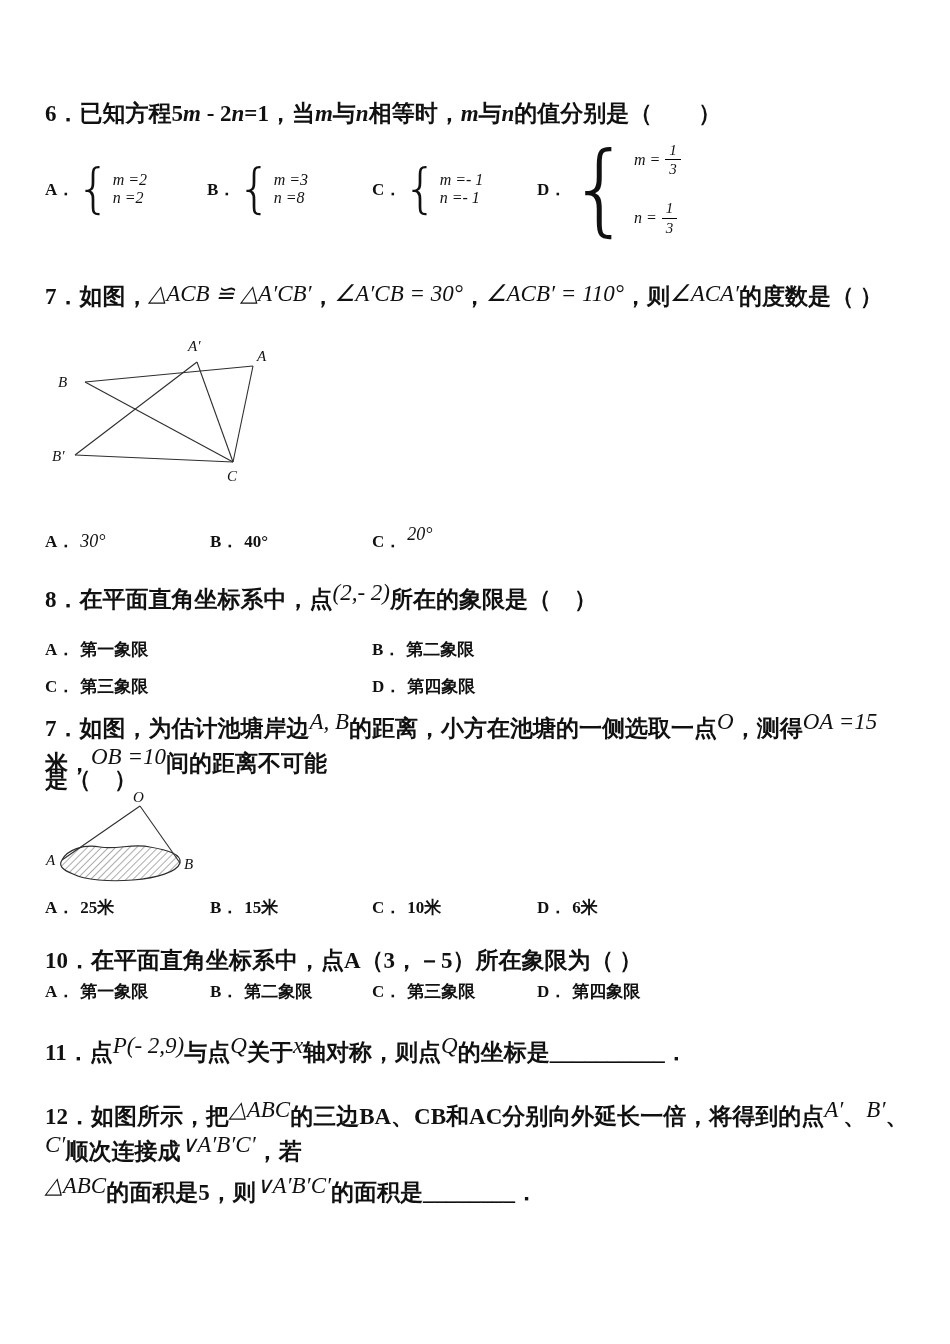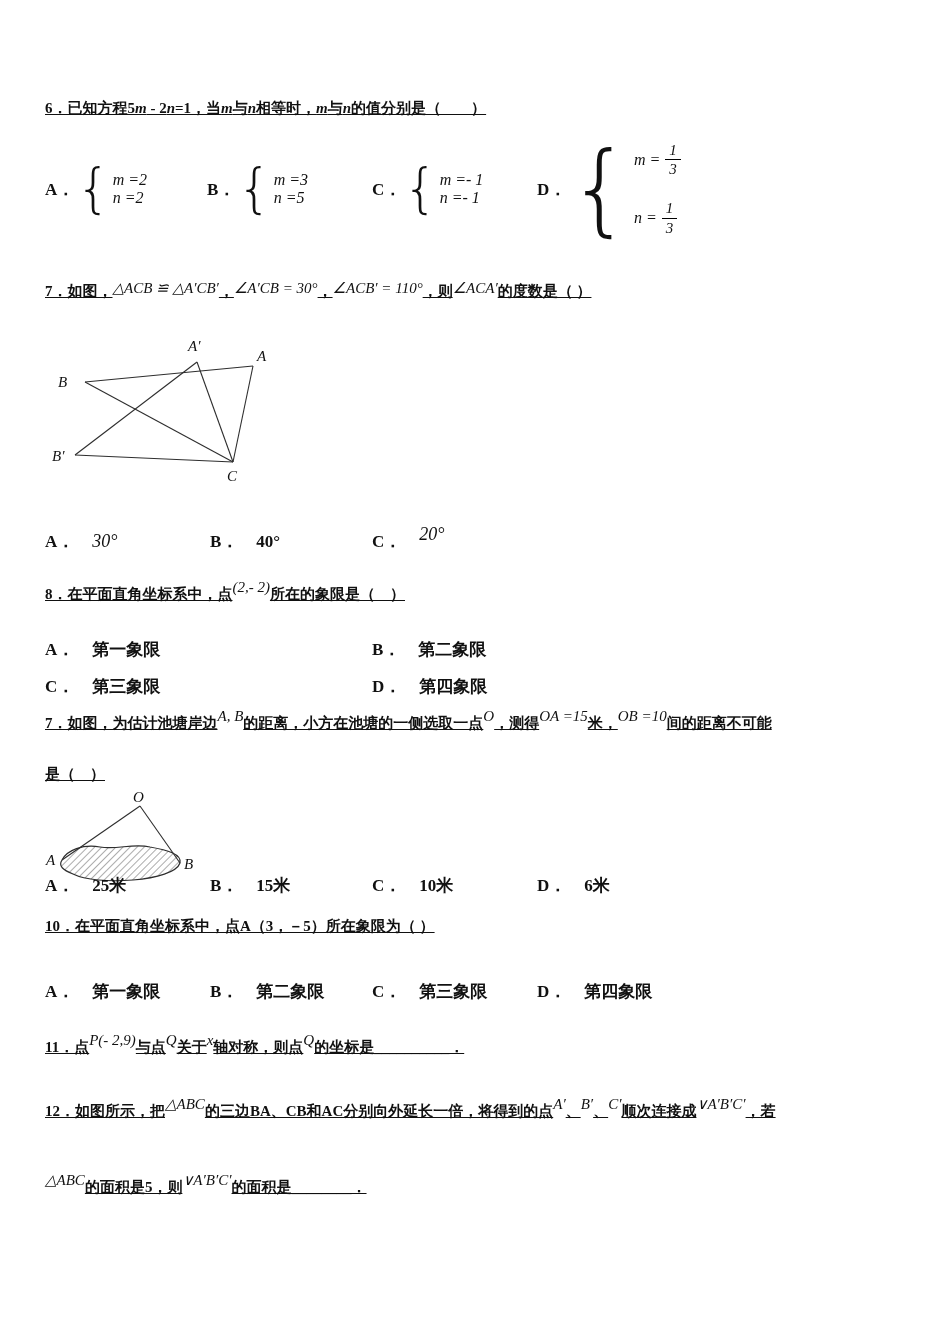--- a/index.html
+++ b/index.html
@@ -3,33 +3,33 @@
 <meta charset="utf-8">
 <style>
   * { margin:0; padding:0; box-sizing:border-box; }
   html,body { background:#ffffff; }
   body {
     width:950px; height:1344px; position:relative;
     font-family:"Liberation Serif", serif; color:#111;
   }
   .page { position:absolute; inset:0; background:#fff; }
   .q { position:absolute; left:45px; right:38px; }
-  .qtext { font-size:15px; font-weight:bold; line-height:1.5;text-decoration:underline; }
+  .qtext { font-size:23px; font-weight:bold; line-height:1.5; }
   .it { font-style:italic; }
   .math { font-family:"Liberation Serif", serif; font-style:italic; font-weight:normal; }
   .raised { position:relative; top:-7px; display:inline-block;text-align:right; }
   .raised-sm { position:relative; top:-3px; display:inline-block; }
 
   
   .opt-grid { display:grid; grid-template-columns:165px 162px 165px 1fr; font-size:17px; }
   .opt-grid.q6cols { grid-template-columns:162px 165px 165px 1fr; align-items:center; height:112px; }
   .opt-grid.two-col { grid-template-columns:327px 1fr; row-gap:14px; }
   .opt { white-space:nowrap; }
   .opt-label { font-weight:bold; margin-right:6px; }
-  .opt-val { font-weight:bold;margin-left:12px; }
+  .opt-val { font-weight:bold; }
   .opt-val.math { font-weight:normal; font-size:18px; }
 
   
   .sys { display:inline-flex; align-items:center; }
   .sys .opt-label { margin-right:2px; }
   .brace { font-family:"DejaVu Sans", sans-serif; font-weight:100; font-size:54px; line-height:1; margin-right:2px; }
   .brace.tall { font-size:100px; }
   .sys-lines { display:flex; flex-direction:column; font-family:"Liberation Serif", serif; font-style:italic; font-size:16px; }
   .sys-lines.wide { gap:20px; }
   .sys-line { display:flex; align-items:center; gap:5px; }
@@ -58,21 +58,21 @@
       <span class="sys-lines">
         <span class="sys-line">m =2</span>
         <span class="sys-line">n =2</span>
       </span>
     </span>
     <span class="sys">
       <span class="opt-label">B．</span>
       <span class="brace">{</span>
       <span class="sys-lines">
         <span class="sys-line">m =3</span>
-        <span class="sys-line">n =5</span>
+        <span class="sys-line">n =8</span>
       </span>
     </span>
     <span class="sys">
       <span class="opt-label">C．</span>
       <span class="brace">{</span>
       <span class="sys-lines">
         <span class="sys-line">m =- 1</span>
         <span class="sys-line">n =- 1</span>
       </span>
     </span>
@@ -149,28 +149,28 @@
       </pattern>
     </defs>
     <line x1="95" y1="16" x2="17" y2="70" stroke-width="1.1"></line>
     <line x1="95" y1="16" x2="135" y2="73" stroke-width="1.1"></line>
     <path d="M17,70 C22,60 38,54 55,57 C72,60 88,53 105,57 C122,60 137,64 135,73 C132,82 112,88 88,90 C64,92 40,90 28,84 C18,80 13,76 17,70 Z" fill="url(#hatch)" stroke-width="1.2"></path>
     <text x="88" y="12">O</text>
     <text x="1" y="75">A</text>
     <text x="139" y="79">B</text>
   </svg>
 
-  <div class="q opt-grid" style="top:874px">
+  <div class="q opt-grid" style="top:896px">
     <span class="opt"><span class="opt-label">A．</span><span class="opt-val">25米</span></span>
     <span class="opt"><span class="opt-label">B．</span><span class="opt-val">15米</span></span>
     <span class="opt"><span class="opt-label">C．</span><span class="opt-val">10米</span></span>
     <span class="opt"><span class="opt-label">D．</span><span class="opt-val">6米</span></span>
   </div>
 
-  <p class="q qtext" style="top:915px">
+  <p class="q qtext" style="top:944px">
     <span>10．在平面直角坐标系中，点A（3，－5）所在象限为（ ）</span>
   </p>
   <div class="q opt-grid" style="top:980px">
     <span class="opt"><span class="opt-label">A．</span><span class="opt-val">第一象限</span></span>
     <span class="opt"><span class="opt-label">B．</span><span class="opt-val">第二象限</span></span>
     <span class="opt"><span class="opt-label">C．</span><span class="opt-val">第三象限</span></span>
     <span class="opt"><span class="opt-label">D．</span><span class="opt-val">第四象限</span></span>
   </div>
 
 

